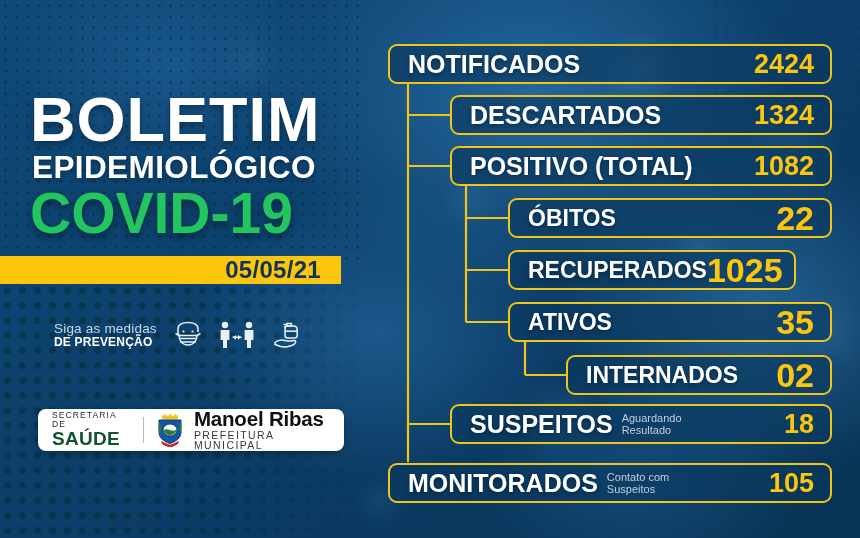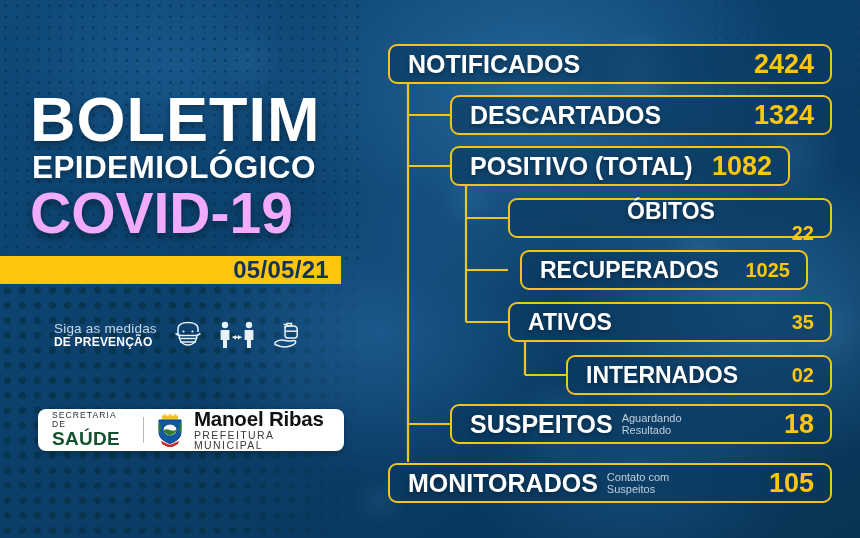--- a/index.html
+++ b/index.html
@@ -61,32 +61,32 @@
     text-shadow:0 3px 7px rgba(0,0,0,.35);
   }
   .title-epi{
     position:absolute;left:32px;top:152px;
     font-size:31.5px;font-weight:bold;color:#ffffff;
     letter-spacing:.4px;line-height:1;
     text-shadow:0 2px 5px rgba(0,0,0,.32);
   }
   .title-covid{
     position:absolute;left:30px;top:185px;
-    font-size:57px;font-weight:bold;color:#f0abfc;
+    font-size:57px;font-weight:bold;color:#22c55e;
     letter-spacing:0px;line-height:1;
     text-shadow:0 4px 9px rgba(0,0,0,.42);
   }
   .date-band{
     position:absolute;left:0;top:256px;width:341px;height:28px;
     background:#fcc60e;
     display:flex;align-items:center;justify-content:flex-end;
   }
   .date-band span{
     color:#123358;font-size:24px;font-weight:bold;
-    letter-spacing:.3px;padding-right:12px;line-height:1;
+    letter-spacing:.3px;padding-right:20px;line-height:1;
   }
 
   
   .prev{position:absolute;left:54px;top:318px;display:flex;align-items:center;}
   .prev-txt{line-height:1.12;}
   .prev-txt .l1{color:#c9d8e6;font-size:13.5px;font-weight:normal;letter-spacing:.2px;}
   .prev-txt .l2{color:#ffffff;font-size:12px;font-weight:bold;letter-spacing:.2px;}
   .prev-icons{display:flex;align-items:center;gap:12px;margin-left:14px;}
   .prev-icons svg{display:block;}
 
@@ -127,21 +127,21 @@
   }
   .row .value{
     margin-left:auto;color:#fcc60e;font-weight:bold;line-height:1;
     white-space:nowrap;
   }
   .pad-l{padding-left:18px;}
   .pad-r{padding-right:16px;}
   .f-lg .label{font-size:25px;}
   .f-lg .value{font-size:27px;}
   .f-md .label{font-size:23px;}
-  .f-md .value{font-size:20px;}
+  .f-md .value{font-size:34px;}
 </style>
 </head>
 <body>
 
 <div id="stage">
 
   <div class="bg-base"></div>
   <div class="bg-blobs"></div>
   <div class="bg-dots-small"></div>
   <div class="bg-dots-big"></div>
@@ -249,31 +249,31 @@
     <div class="row f-lg pad-l pad-r" style="left:388px;top:44px;width:444px;">
       <span class="label">NOTIFICADOS</span>
       <span class="value">2424</span>
     </div>
 
     <div class="row f-lg pad-l pad-r" style="left:450px;top:95px;width:382px;">
       <span class="label">DESCARTADOS</span>
       <span class="value">1324</span>
     </div>
 
-    <div class="row f-lg pad-l pad-r" style="left:450px;top:146px;width:340px;">
+    <div class="row f-lg pad-l pad-r" style="left:450px;top:146px;width:382px;">
       <span class="label">POSITIVO (TOTAL)</span>
       <span class="value">1082</span>
     </div>
 
-    <div class="row f-md pad-l pad-r" style="left:508px;top:198px;width:324px;flex-direction:column;">
+    <div class="row f-md pad-l pad-r" style="left:508px;top:198px;width:324px;">
       <span class="label">ÓBITOS</span>
       <span class="value">22</span>
     </div>
 
-    <div class="row f-md pad-l pad-r" style="left:508px;top:250px;width:288px;margin-left:12px;">
+    <div class="row f-md pad-l pad-r" style="left:508px;top:250px;width:288px;">
       <span class="label">RECUPERADOS</span>
       <span class="value">1025</span>
     </div>
 
     <div class="row f-md pad-l pad-r" style="left:508px;top:302px;width:324px;gap:36px;">
       <span class="label">ATIVOS</span>
       <span class="value">35</span>
     </div>
 
     <div class="row f-md pad-l pad-r" style="left:566px;top:355px;width:266px;">

